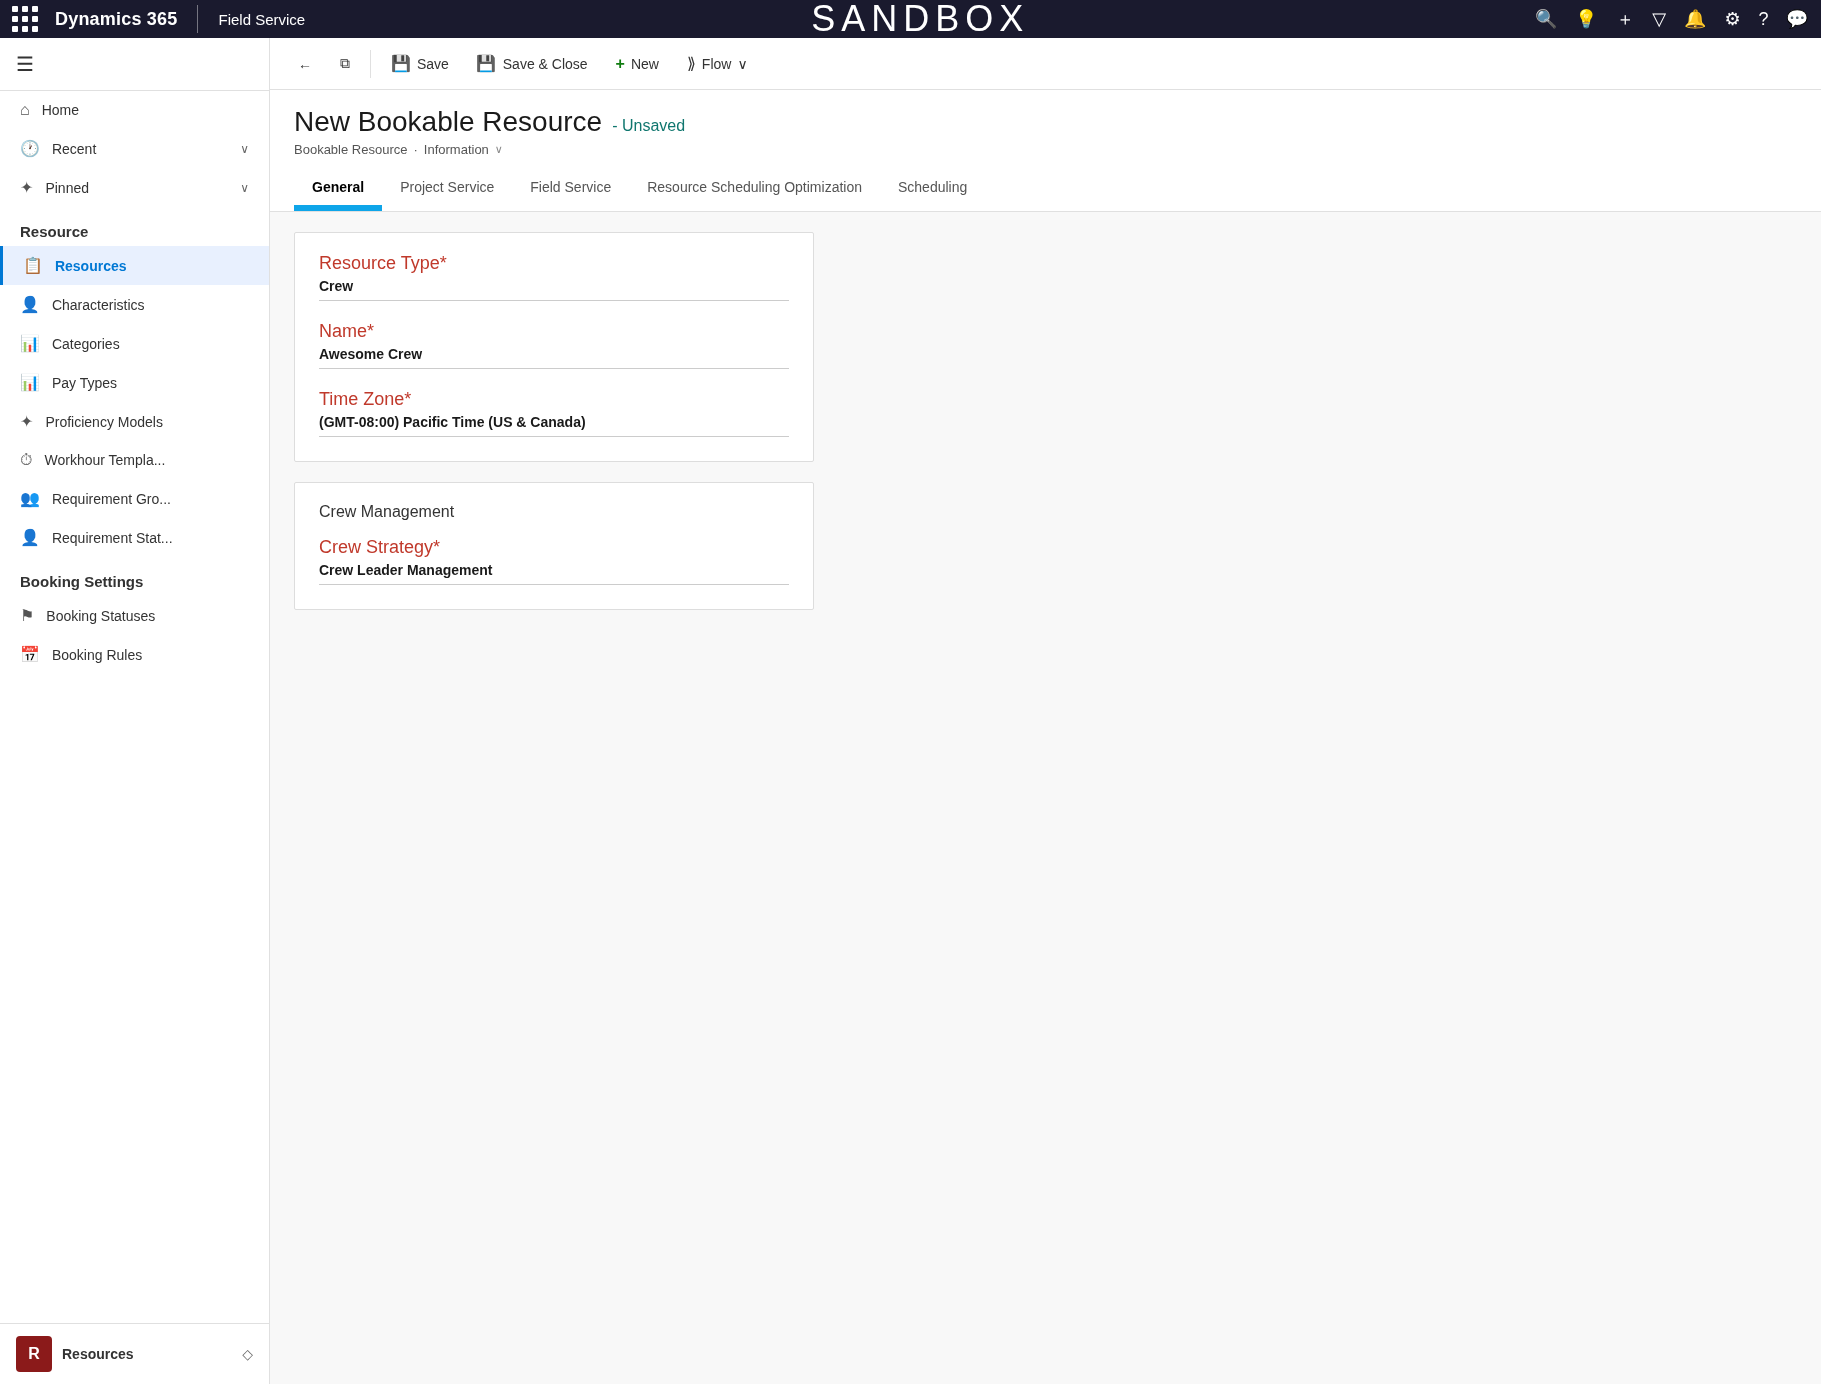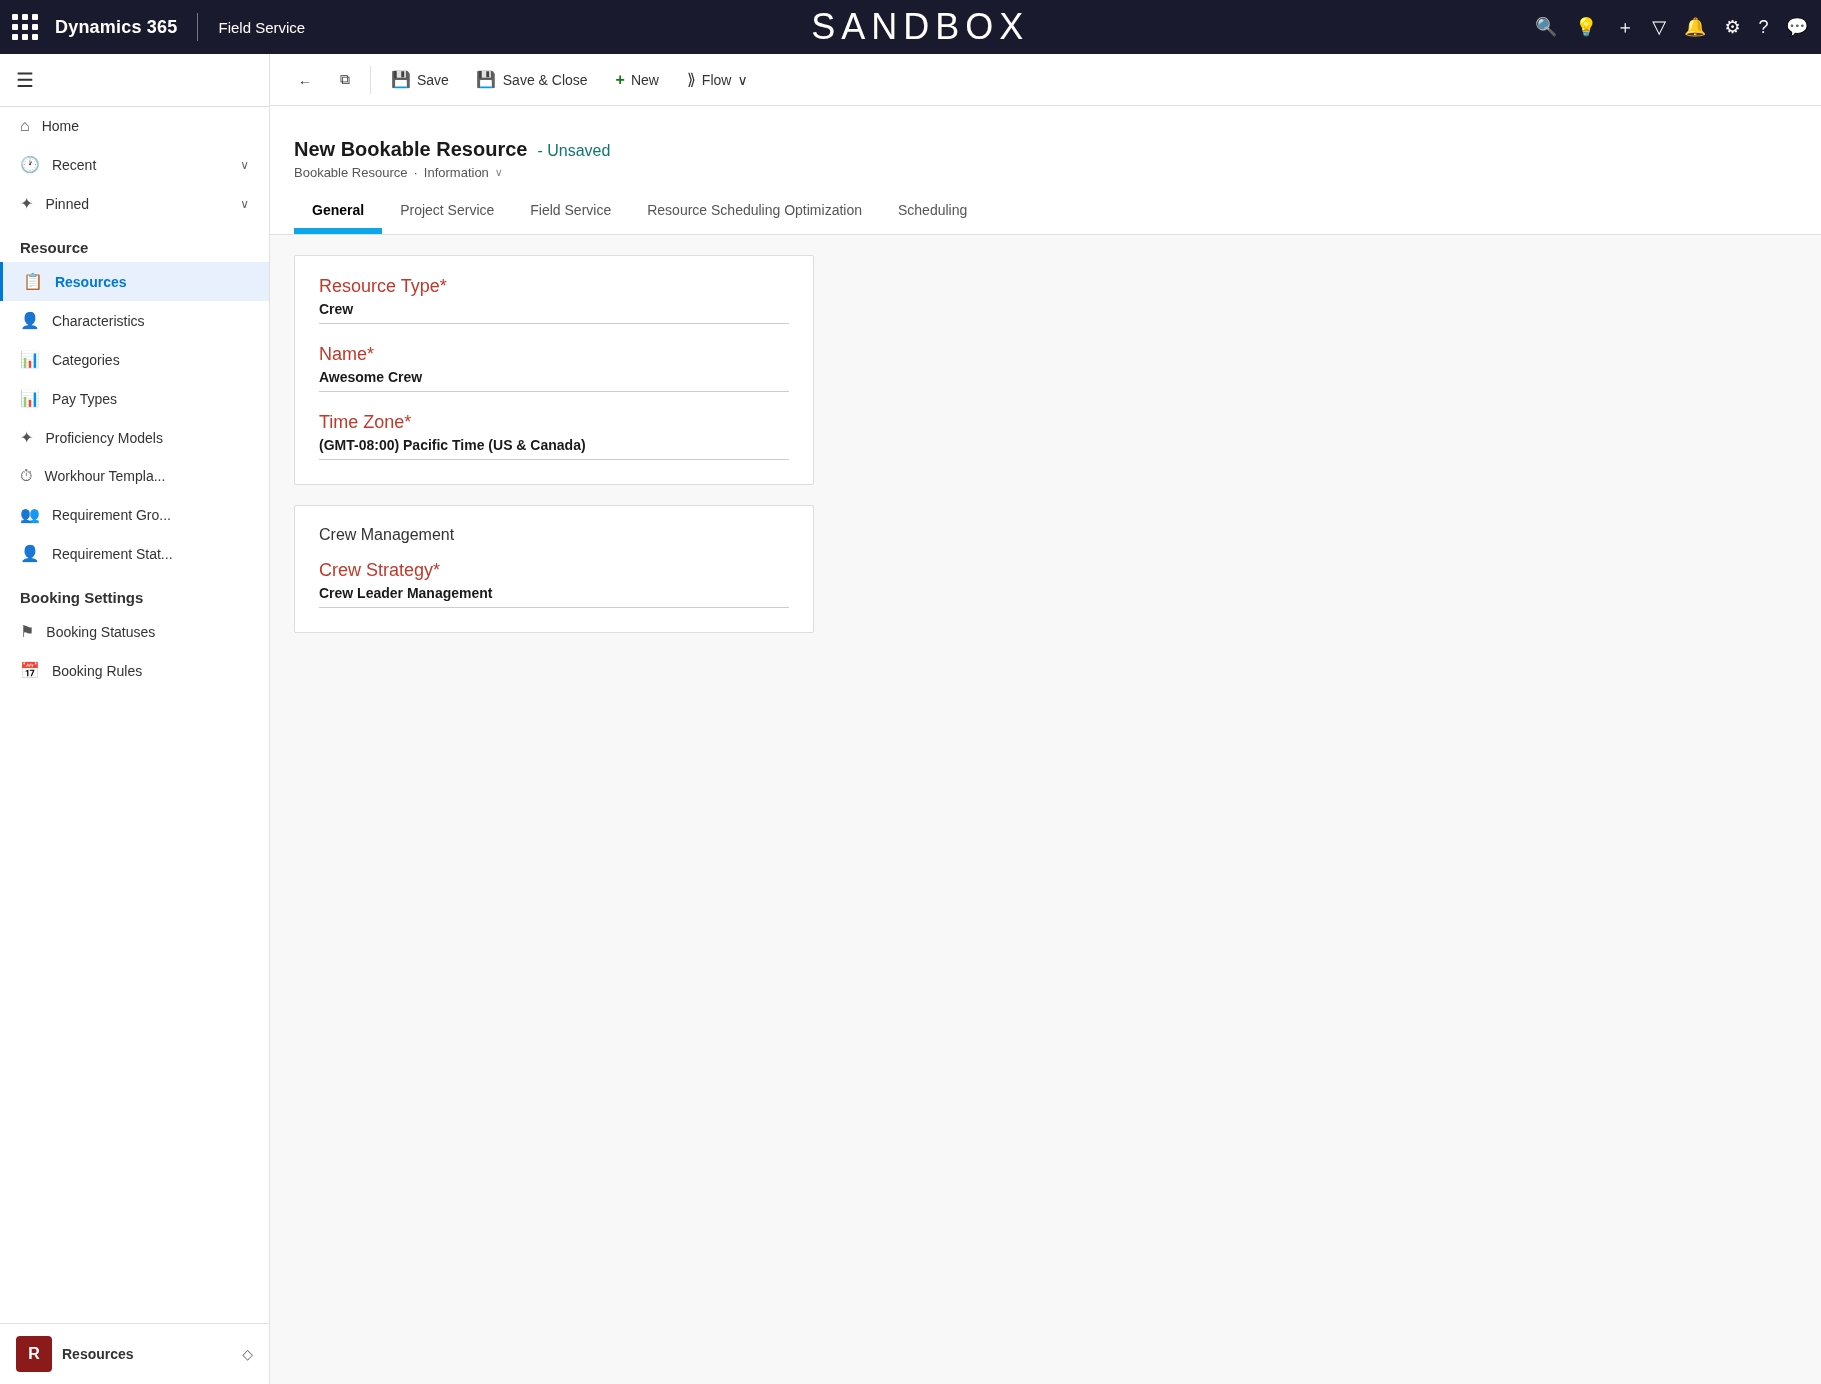--- a/index.html
+++ b/index.html
@@ -4,21 +4,21 @@
   <style>
     * { box-sizing: border-box; margin: 0; padding: 0; }
     body { font-family: 'Segoe UI', sans-serif; display: flex; flex-direction: column; height: 100vh; overflow: hidden; background: #f3f2f1; }
 
     
     .top-nav {
       background: #1a1a2e;
       color: white;
       display: flex;
       align-items: center;
-      height: 54px;
+      height: 38px;
       padding: 0 12px;
       flex-shrink: 0;
       gap: 12px;
     }
     .top-nav-dots {
       display: grid;
       grid-template-columns: repeat(3, 7px);
       grid-template-rows: repeat(3, 7px);
       gap: 3px;
       margin-right: 4px;
@@ -175,24 +175,23 @@
     .form-header {
       padding: 16px 24px 0;
       flex-shrink: 0;
     }
     .form-title-row {
       display: flex;
       align-items: baseline;
       gap: 10px;
     }
     .form-title {
-      font-size: 20px;
-      font-weight: 700;
+      font-size: 28px;
+      font-weight: 400;
       color: #1a1a1a;
-      margin-top: 16px;
     }
     .form-title-unsaved {
       font-size: 16px;
       color: #0f766e;
       font-weight: 400;
     }
     .form-breadcrumb {
       font-size: 13px;
       color: #555;
       margin-top: 4px;

